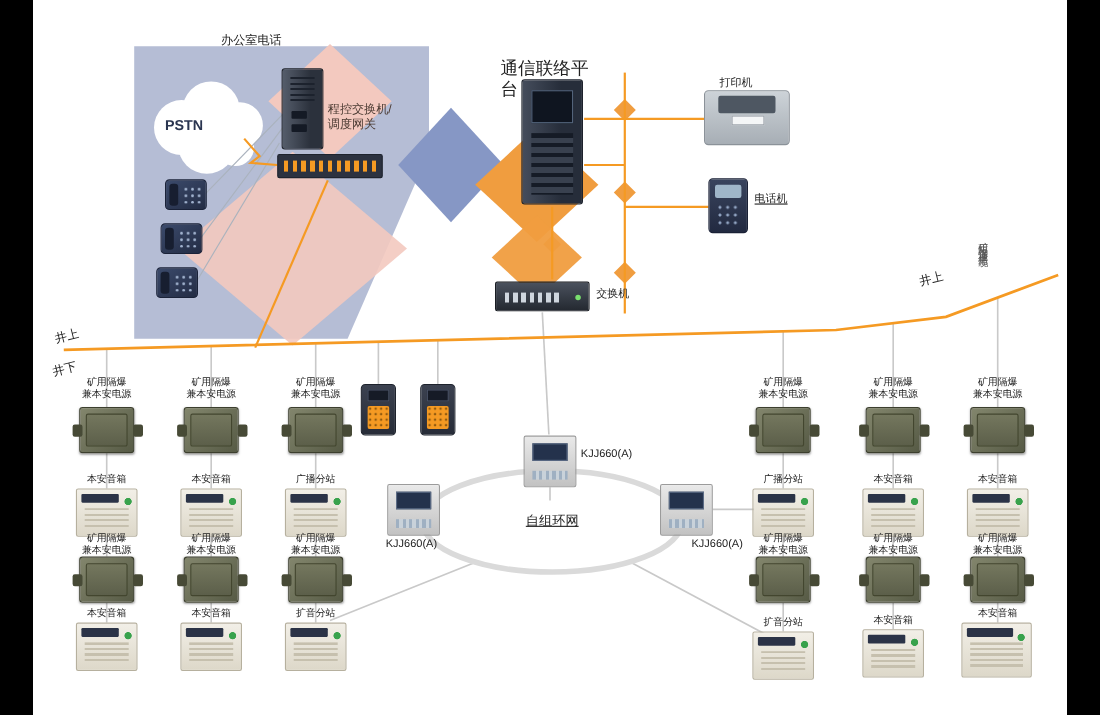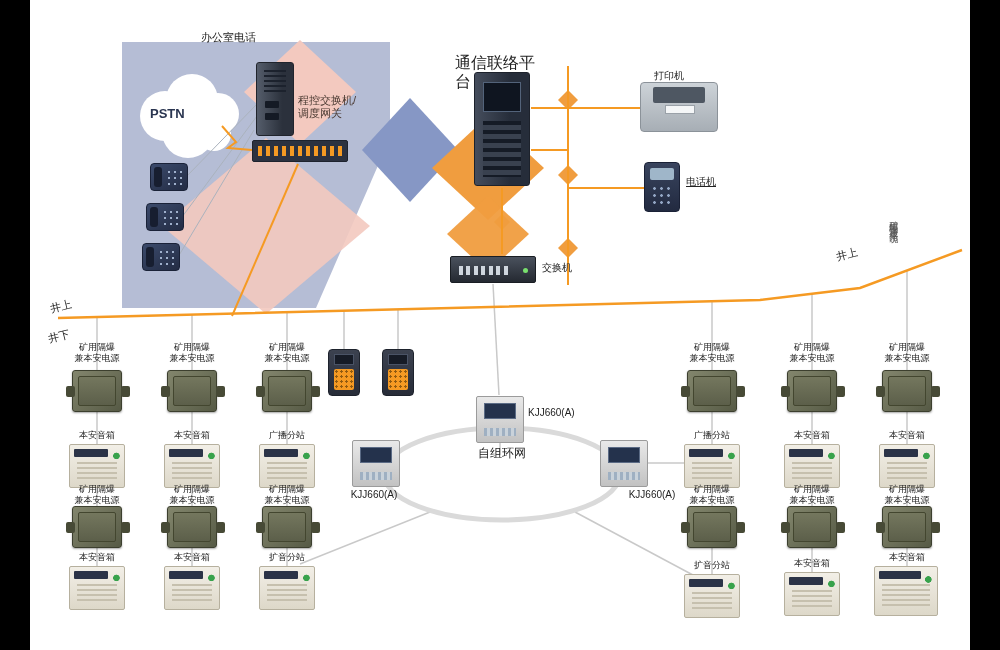--- a/index.html
+++ b/index.html
@@ -192,21 +192,21 @@
 兼本安电源</div>
     <div class="lbl" style="left: 69px; top: 430px; width: 56px; font-size: 9px;">本安音箱</div>
     <div class="lbl" style="left: 164px; top: 430px; width: 56px; font-size: 9px;">本安音箱</div>
     <div class="lbl" style="left: 259px; top: 430px; width: 56px; font-size: 9px;">广播分站</div>
     <div class="lbl" style="left: 684px; top: 430px; width: 56px; font-size: 9px;">广播分站</div>
     <div class="lbl" style="left: 784px; top: 430px; width: 56px; font-size: 9px;">本安音箱</div>
     <div class="lbl" style="left: 879px; top: 430px; width: 56px; font-size: 9px;">本安音箱</div>
     <div class="lbl" style="left: 528px; top: 407px; width: 70px; font-size: 10px; text-align: left;">KJJ660(A)</div>
     <div class="lbl" style="left: 336px; top: 489px; width: 76px; font-size: 10px;">KJJ660(A)</div>
     <div class="lbl" style="left: 614px; top: 489px; width: 76px; font-size: 10px;">KJJ660(A)</div>
-    <div class="lbl" style="left: 458px; top: 446px; width: 88px; font-size: 12px;">自组环网</div>
+    <div class="lbl" style="left: 458px; top: 466px; width: 88px; font-size: 12px; text-decoration: underline;">自组环网</div>
     <div class="lbl" style="left: 65px; top: 484px; width: 64px; font-size: 9px;">矿用隔爆
 兼本安电源</div>
     <div class="lbl" style="left: 160px; top: 484px; width: 64px; font-size: 9px;">矿用隔爆
 兼本安电源</div>
     <div class="lbl" style="left: 255px; top: 484px; width: 64px; font-size: 9px;">矿用隔爆
 兼本安电源</div>
     <div class="lbl" style="left: 680px; top: 484px; width: 64px; font-size: 9px;">矿用隔爆
 兼本安电源</div>
     <div class="lbl" style="left: 780px; top: 484px; width: 64px; font-size: 9px;">矿用隔爆
 兼本安电源</div>

